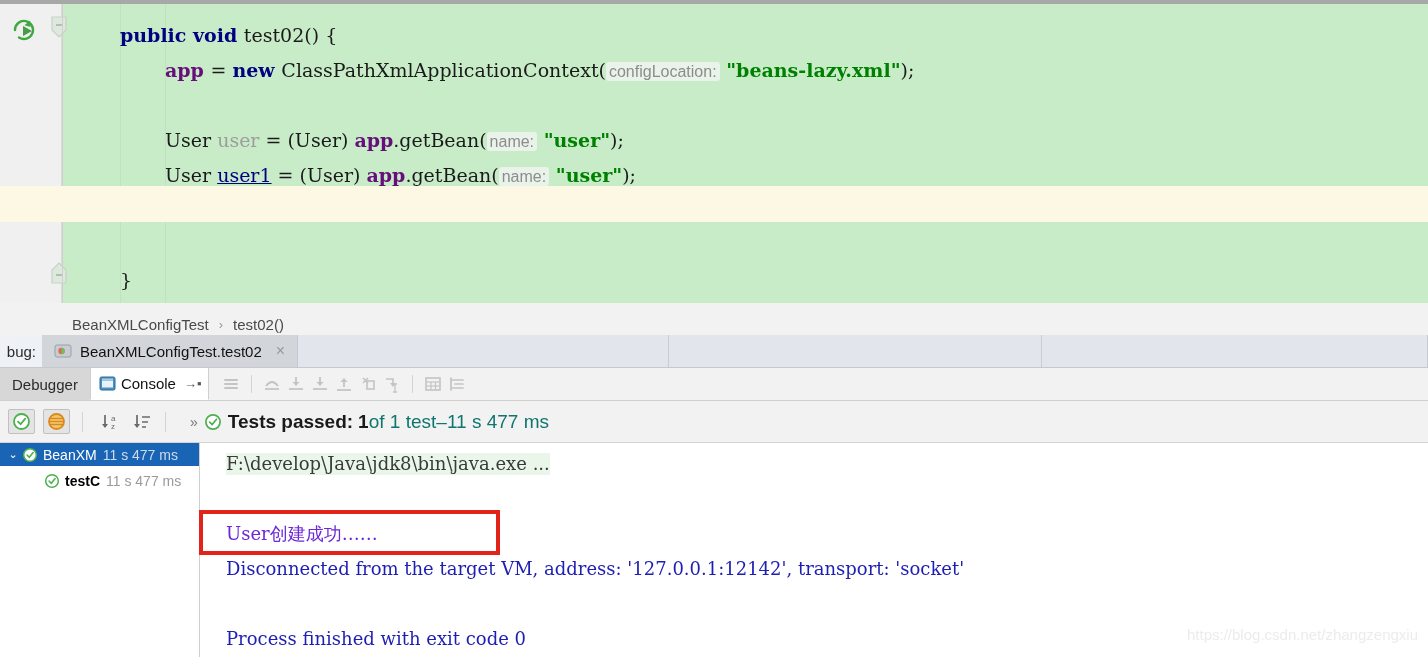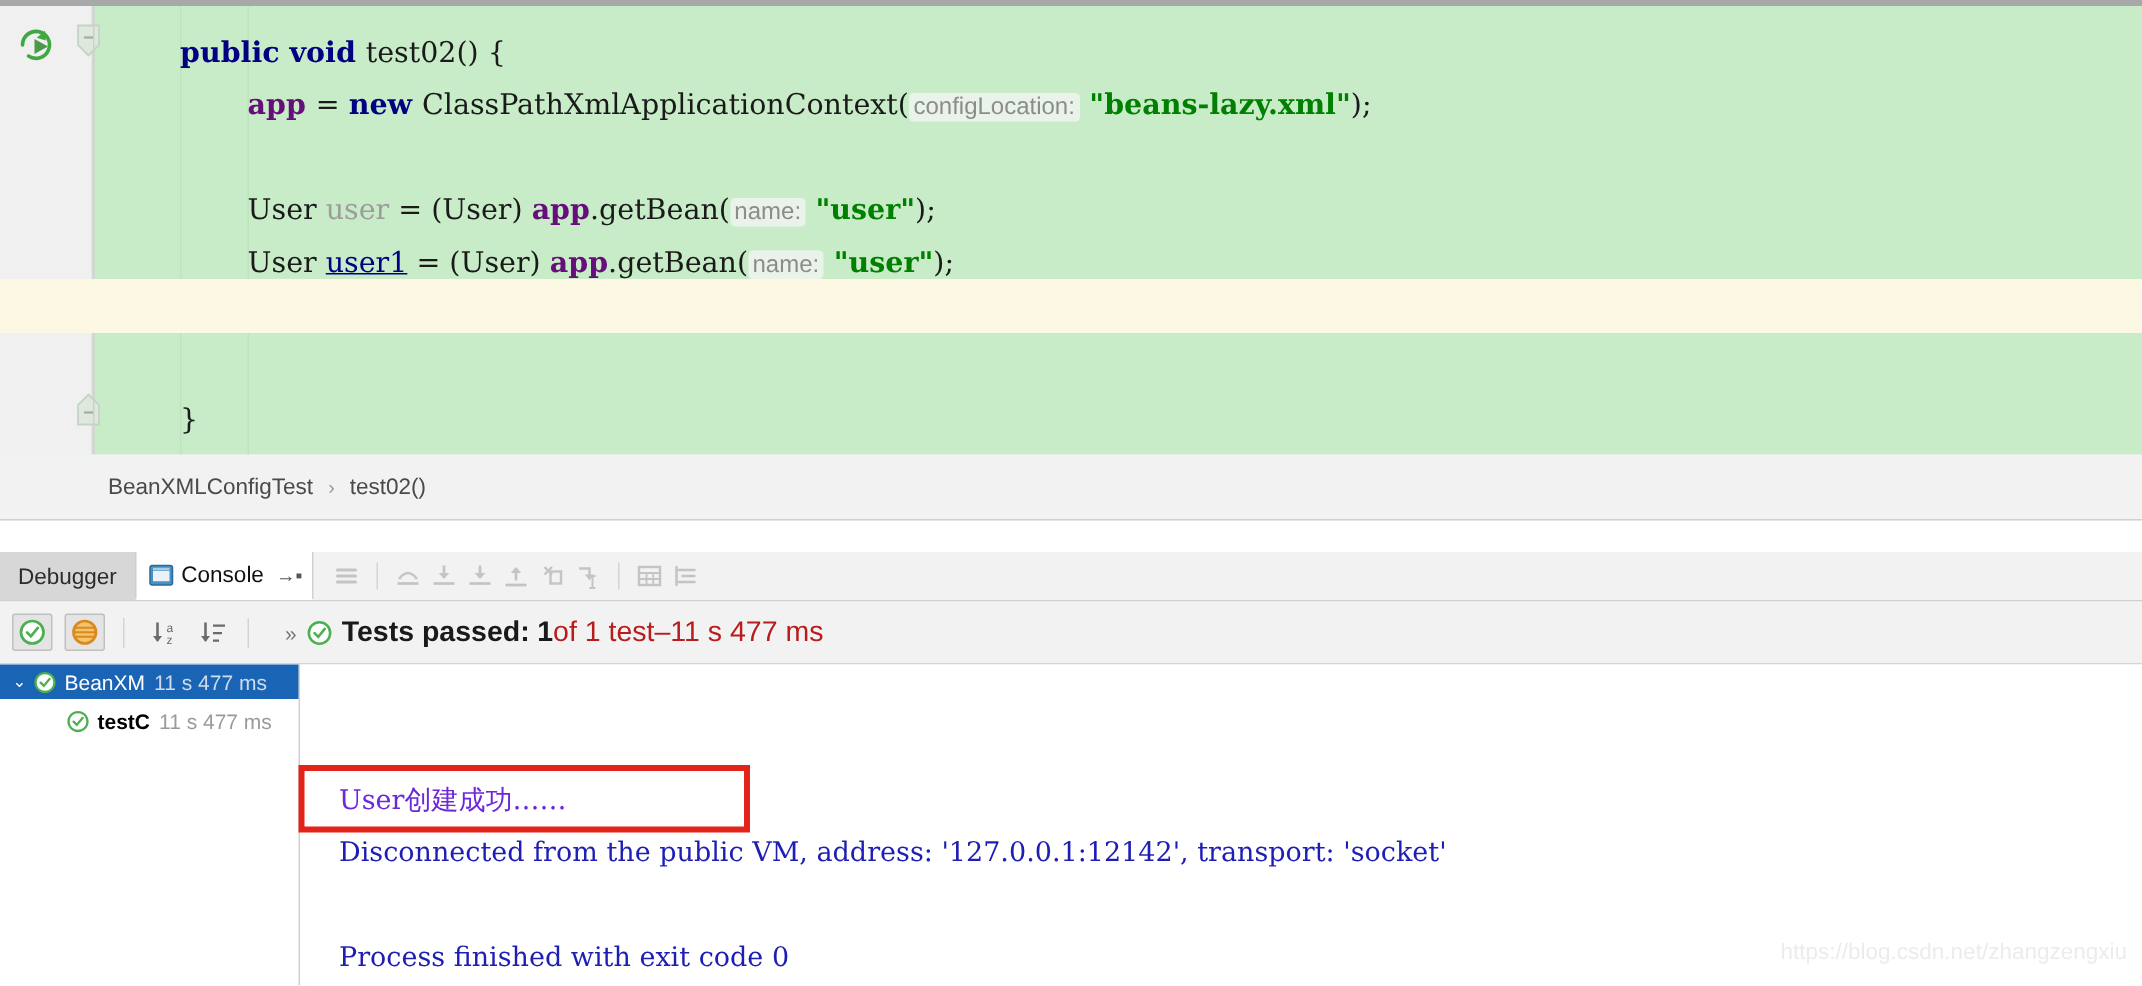--- a/index.html
+++ b/index.html
@@ -139,21 +139,21 @@
   .tgl-btn {
     width: 27px; height: 25px; margin-left: 8px;
     border: 1px solid #c0c0c0; background: #e4e4e4;
     display: flex; align-items: center; justify-content: center;
     border-radius: 2px;
   }
   .sort-btn { width: 26px; display: flex; align-items: center; justify-content: center; margin-left: 6px; }
   .chev { color: #777; font-size: 14px; margin: 0 8px 0 24px; letter-spacing: -2px; }
   .status-text { font-size: 19px; color: #1a1a1a; display: flex; align-items: center; gap: 0px; }
   .st-b { font-weight: bold; }
-  .st-g { color: #b91c1c; }
+  .st-g { color: #0f766e; }
 
   
   .treepanel {
     position: absolute; left: 0; top: 443px; width: 200px; height: 214px;
     background: #ffffff;
     border-right: 1px solid #cfcfcf;
   }
   .tree-row {
     display: flex; align-items: center; height: 23px;
     font-size: 14px; white-space: nowrap; overflow: hidden;
@@ -224,20 +224,35 @@
     <div class="caret-line-gutter"></div>
     <div class="code" id="code-lines"><div class="ln" style="top: 14px; left: 58px;"><span class="kw">public </span><span class="kw">void </span><span class="plain">test02() {</span></div><div class="ln" style="top: 49px; left: 103px;"><span class="fld">app </span><span class="plain">= </span><span class="kw">new </span><span class="plain">ClassPathXmlApplicationContext(</span><span class="param">configLocation:</span><span class="str"> "beans-lazy.xml"</span><span class="plain">);</span></div><div class="ln" style="top: 119px; left: 103px;"><span class="plain">User </span><span class="grey">user </span><span class="plain">= (User) </span><span class="fld">app</span><span class="plain">.getBean(</span><span class="param">name:</span><span class="str"> "user"</span><span class="plain">);</span></div><div class="ln" style="top: 154px; left: 103px;"><span class="plain">User </span><span class="ulink">user1</span><span class="plain"> = (User) </span><span class="fld">app</span><span class="plain">.getBean(</span><span class="param">name:</span><span class="str"> "user"</span><span class="plain">);</span></div><div class="ln" style="top: 259px; left: 58px;"><span class="plain">}</span></div></div>
   </div>
 
   <div class="breadcrumb">
     <span>BeanXMLConfigTest</span>
     <span class="crumb-sep">›</span>
     <span>test02()</span>
   </div>
 
+  <div class="tabbar">
+    <div class="tool-label">bug:</div>
+    <div class="run-tab">
+      <svg width="18" height="18" viewBox="0 0 18 18">
+        <rect x="1" y="3" width="16" height="12" rx="2" fill="#c9ccd2" stroke="#9aa0a8"></rect>
+        <circle cx="7.5" cy="9" r="3.2" fill="#e06a4a"></circle>
+        <path d="M7.5 5.8 A3.2 3.2 0 0 1 7.5 12.2 Z" fill="#6cbf6c"></path>
+      </svg>
+      <span>BeanXMLConfigTest.test02</span>
+      <span class="tab-x">×</span>
+    </div>
+    <div class="tab-filler" style="width:371px;"></div>
+    <div class="tab-filler" style="width:373px;"></div>
+    <div class="tab-filler" style="flex:1;"></div>
+  </div>
 
   <div class="dctoolbar">
     <div class="dbtab">Debugger</div>
     <div class="cstab">
       <svg width="17" height="17" viewBox="0 0 17 17">
         <rect x="1" y="2" width="15" height="13" rx="1.5" fill="#4a90c4" stroke="#2b6a96"></rect>
         <rect x="3" y="5.5" width="11" height="7" fill="#e8f2f8"></rect>
         <rect x="3" y="3.5" width="11" height="1.6" fill="#a8cce4"></rect>
       </svg>
       <span>Console</span>
@@ -386,21 +401,22 @@
           <circle cx="9.5" cy="9.5" r="7.5" fill="#ffffff" stroke="#4caf50" stroke-width="1.8"></circle>
           <path d="M6 9.6 L8.6 12.2 L13.2 6.6" fill="none" stroke="#4caf50" stroke-width="1.8" stroke-linecap="round"></path>
         </svg>
         <span class="tree-label">testC</span>
         <span class="tree-ms">11 s 477 ms</span>
       </div>
     </div>
 
   <div class="cn-splitter"></div>
   <div class="console" id="console-panel">
+      <div class="cline c-cmd" style="top: 10px;">F:\develop\Java\jdk8\bin\java.exe ...</div>
       <div class="cline c-dark" style="top: 80px;">User创建成功……</div>
-      <div class="cline c-blue" style="top: 115px;">Disconnected from the public VM, address: '127.0.0.1:12142', transport: 'socket'</div>
+      <div class="cline c-blue" style="top: 115px;">Disconnected from the target VM, address: '127.0.0.1:12142', transport: 'socket'</div>
       <div class="cline c-blue" style="top: 150px;"></div>
       <div class="cline c-blue" style="top: 185px;">Process finished with exit code 0</div>
     </div>
   <div class="redbox"></div>
 
   <div class="watermark">https://blog.csdn.net/zhangzengxiu</div>
 </div>
 
 </body></html>

